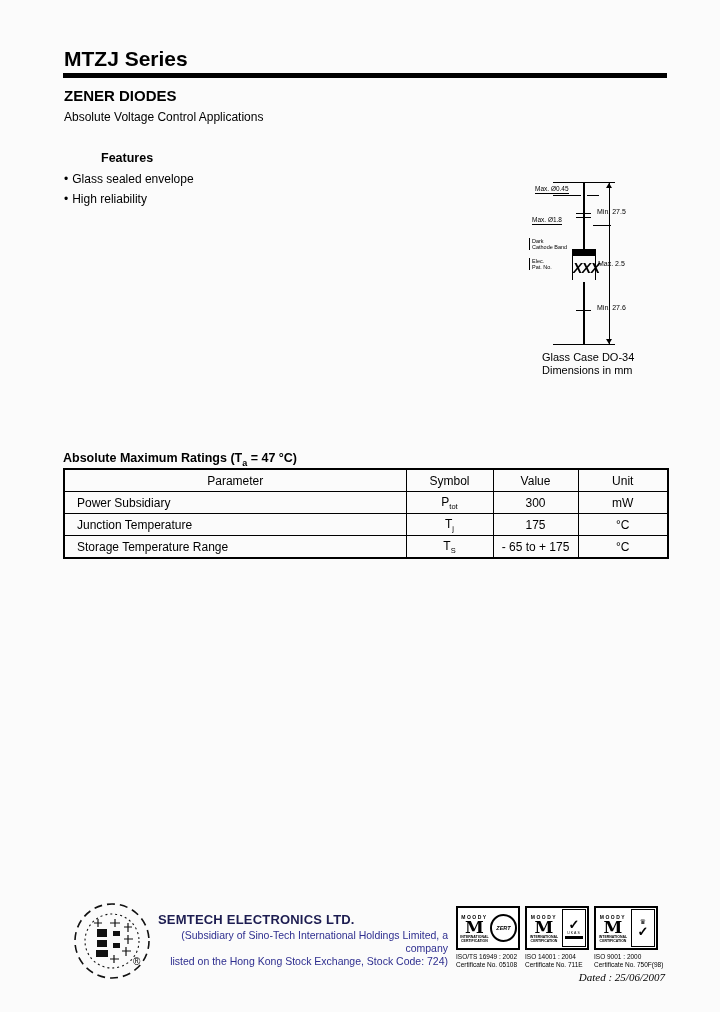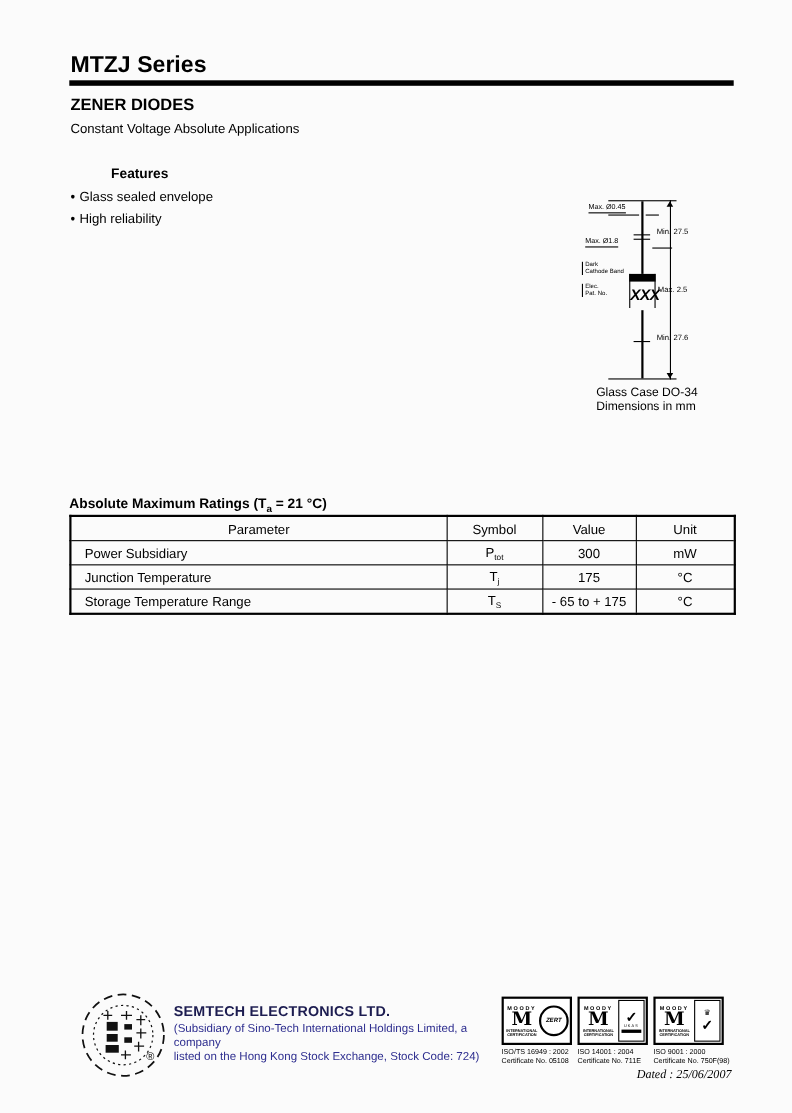--- a/index.html
+++ b/index.html
@@ -45,21 +45,21 @@
     border:1px solid #000;font-weight:normal;height:21px;
     text-align:center;padding:0;overflow:hidden;
   }
   table.ratings td.param{text-align:left;padding-left:12px;}
   .symsub{font-size:7.5px;vertical-align:-3px;}
 
   
   .reg-mark{left:133px;top:956px;font-size:10px;}
   .company-block{left:158px;top:912px;width:290px;}
   .company-name{font-size:13px;font-weight:bold;letter-spacing:0.2px;}
-  .company-sub{font-size:10.5px;line-height:13px;text-align:left;margin-top:2px;}
+  .company-sub{font-size:10.5px;line-height:13px;text-align:right;margin-top:2px;}
   .certs{left:456px;top:906px;display:flex;gap:5px;}
   .cert{width:64px;}
   .cert-box{height:44px;border:2px solid #000;display:flex;align-items:center;justify-content:space-between;padding:1px;box-sizing:border-box;background:#fff;}
   .cert-left{width:32px;text-align:center;}
   .cert-brand{font-size:5px;font-weight:bold;letter-spacing:1.5px;}
   .cert-m{font-size:17px;font-weight:bold;line-height:15px;font-family:"DejaVu Serif",serif;}
   .cert-intl{font-size:3.5px;line-height:4px;font-weight:bold;}
   .qzert{width:24px;height:24px;border:2px solid #000;border-radius:50%;display:flex;align-items:center;justify-content:center;font-size:5.5px;font-weight:bold;font-style:italic;}
   .ukas-box{width:22px;height:36px;border:1px solid #000;text-align:center;display:flex;flex-direction:column;align-items:center;justify-content:center;}
   .ukas-check{font-size:13px;line-height:13px;font-weight:bold;}
@@ -68,21 +68,21 @@
   .ukas-bar{width:18px;height:3px;background:#000;margin-top:1px;}
   .cert-lines{margin-top:3px;font-size:6.5px;line-height:8px;white-space:nowrap;}
   .dated{left:540px;top:971px;width:125px;text-align:right;font-size:11px;font-style:italic;font-family:"Liberation Serif",serif;}
 </style>
 </head>
 <body>
 
 <div class="abs doc-title">MTZJ Series</div>
 <div class="title-rule abs"></div>
 <div class="abs doc-subtitle">ZENER DIODES</div>
-<div class="abs doc-app">Constant Voltage Absolute Applications</div>
+<div class="abs doc-app">Absolute Voltage Control Applications</div>
 
 <div class="abs features-title">Features</div>
 <div class="abs feature" style="left:64px;top:172px;">
   <span class="bullet">•</span><span>Glass sealed envelope</span>
 </div>
 <div class="abs feature" style="left:64px;top:192px;">
   <span class="bullet">•</span><span>High reliability</span>
 </div>
 
 <div class="abs figure">
@@ -122,21 +122,21 @@
     <div>Elec.</div>
     <div>Pat. No.</div>
   </div>
 
   <div class="fig-caption" style="left:14px;top:175px;">
     <div>Glass Case DO-34</div>
     <div>Dimensions in mm</div>
   </div>
 </div>
 
-<div class="abs ratings-title"><span>Absolute Maximum Ratings (T</span><sub>a</sub><span> = 21 °C)</span></div>
+<div class="abs ratings-title"><span>Absolute Maximum Ratings (T</span><sub>a</sub><span> = 47 °C)</span></div>
 
 <table class="ratings">
   <colgroup>
       <col style="width:342px">
       <col style="width:87px">
       <col style="width:85px">
       <col style="width:90px">
     </colgroup>
   <tbody>
       <tr>

